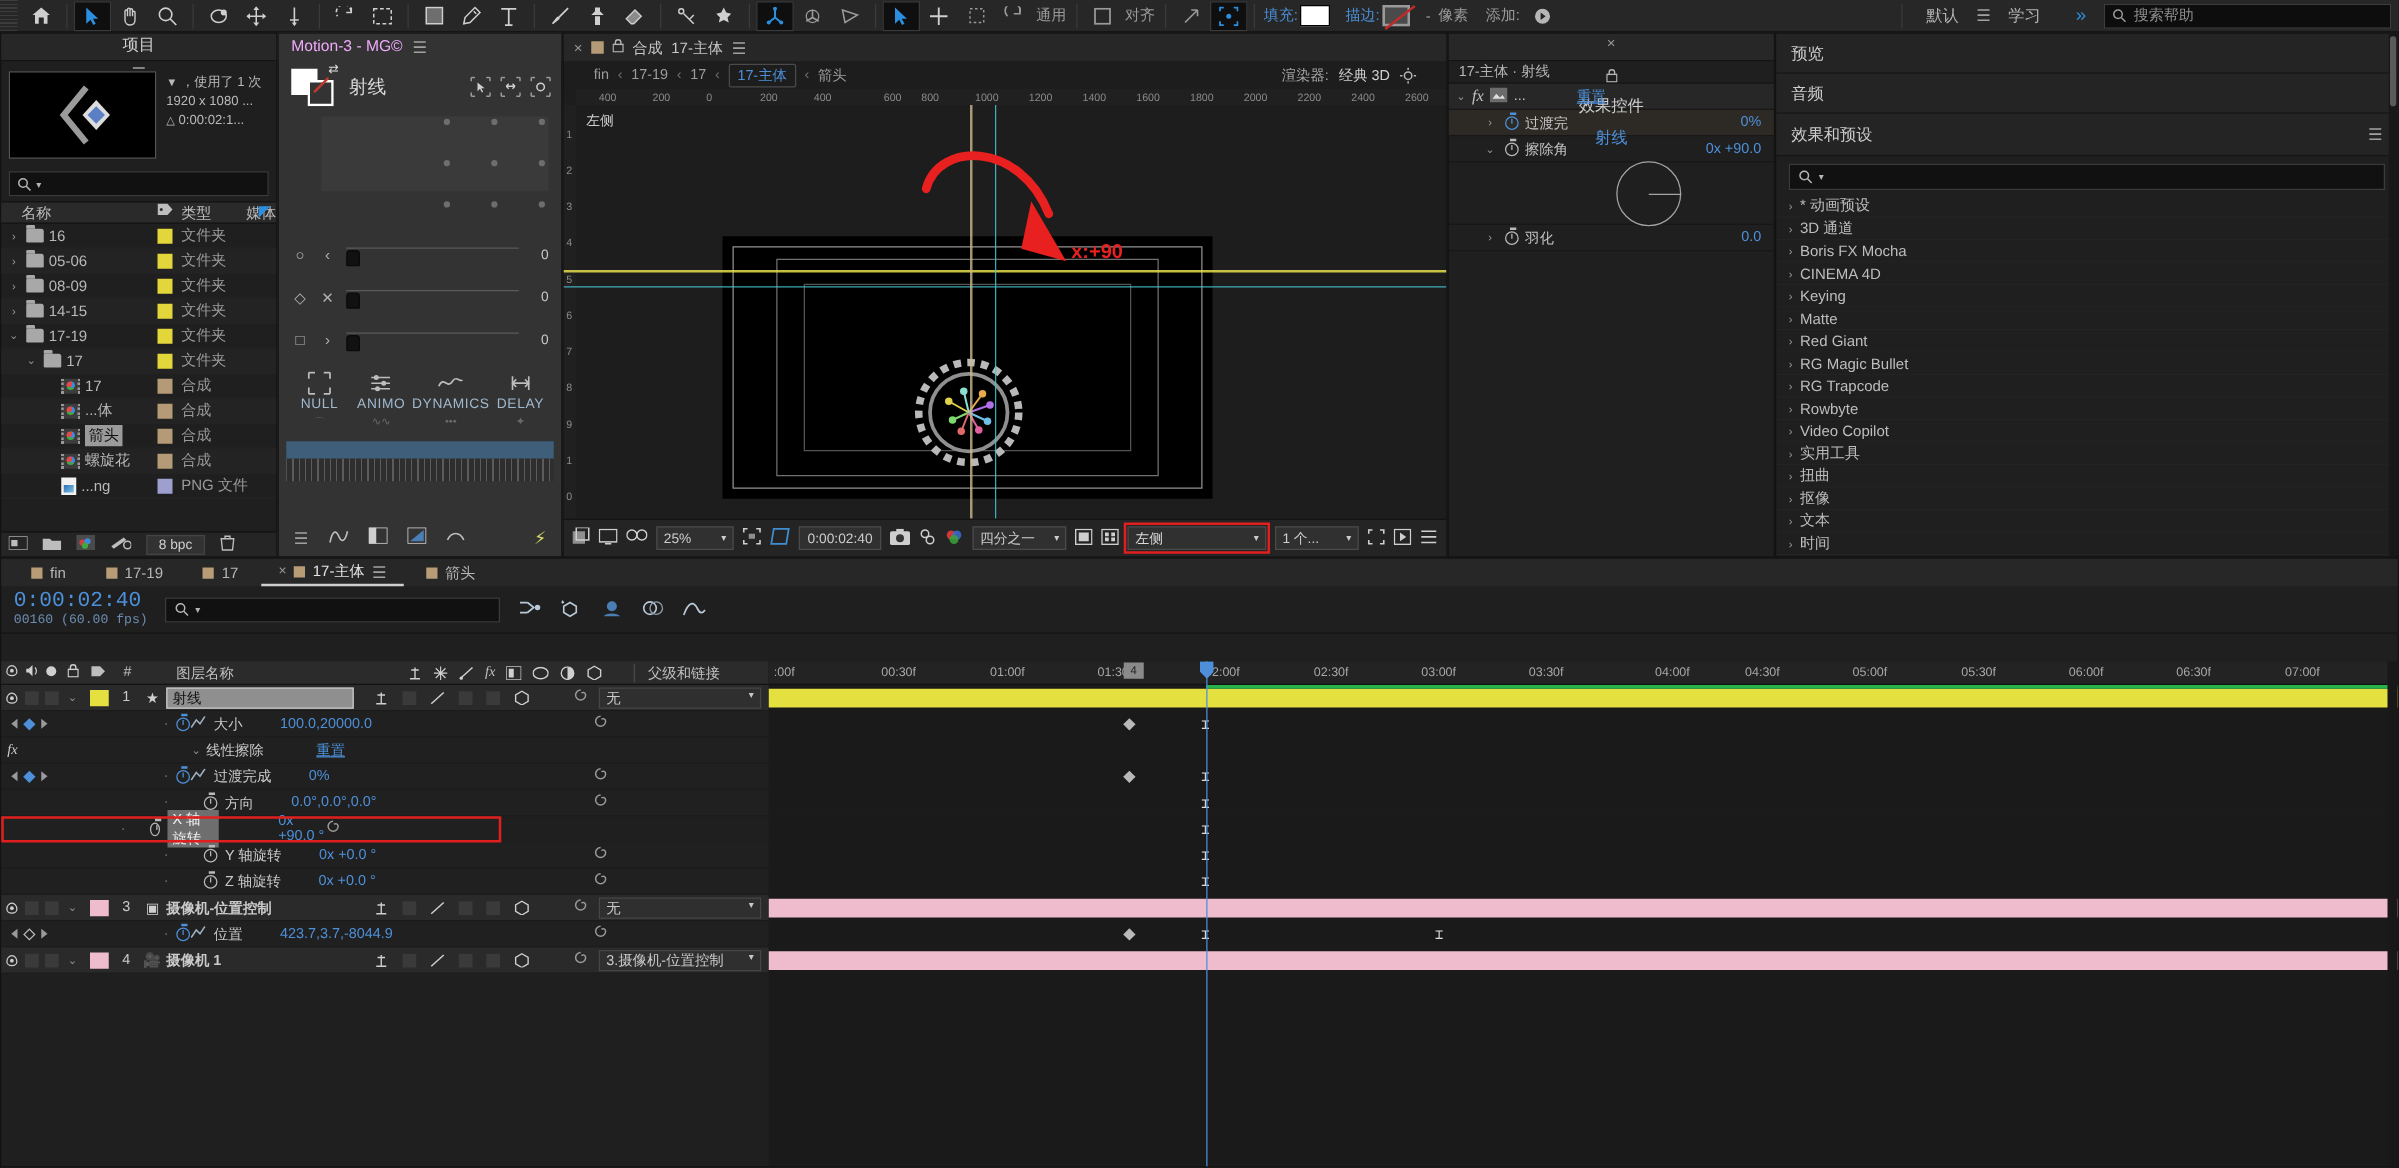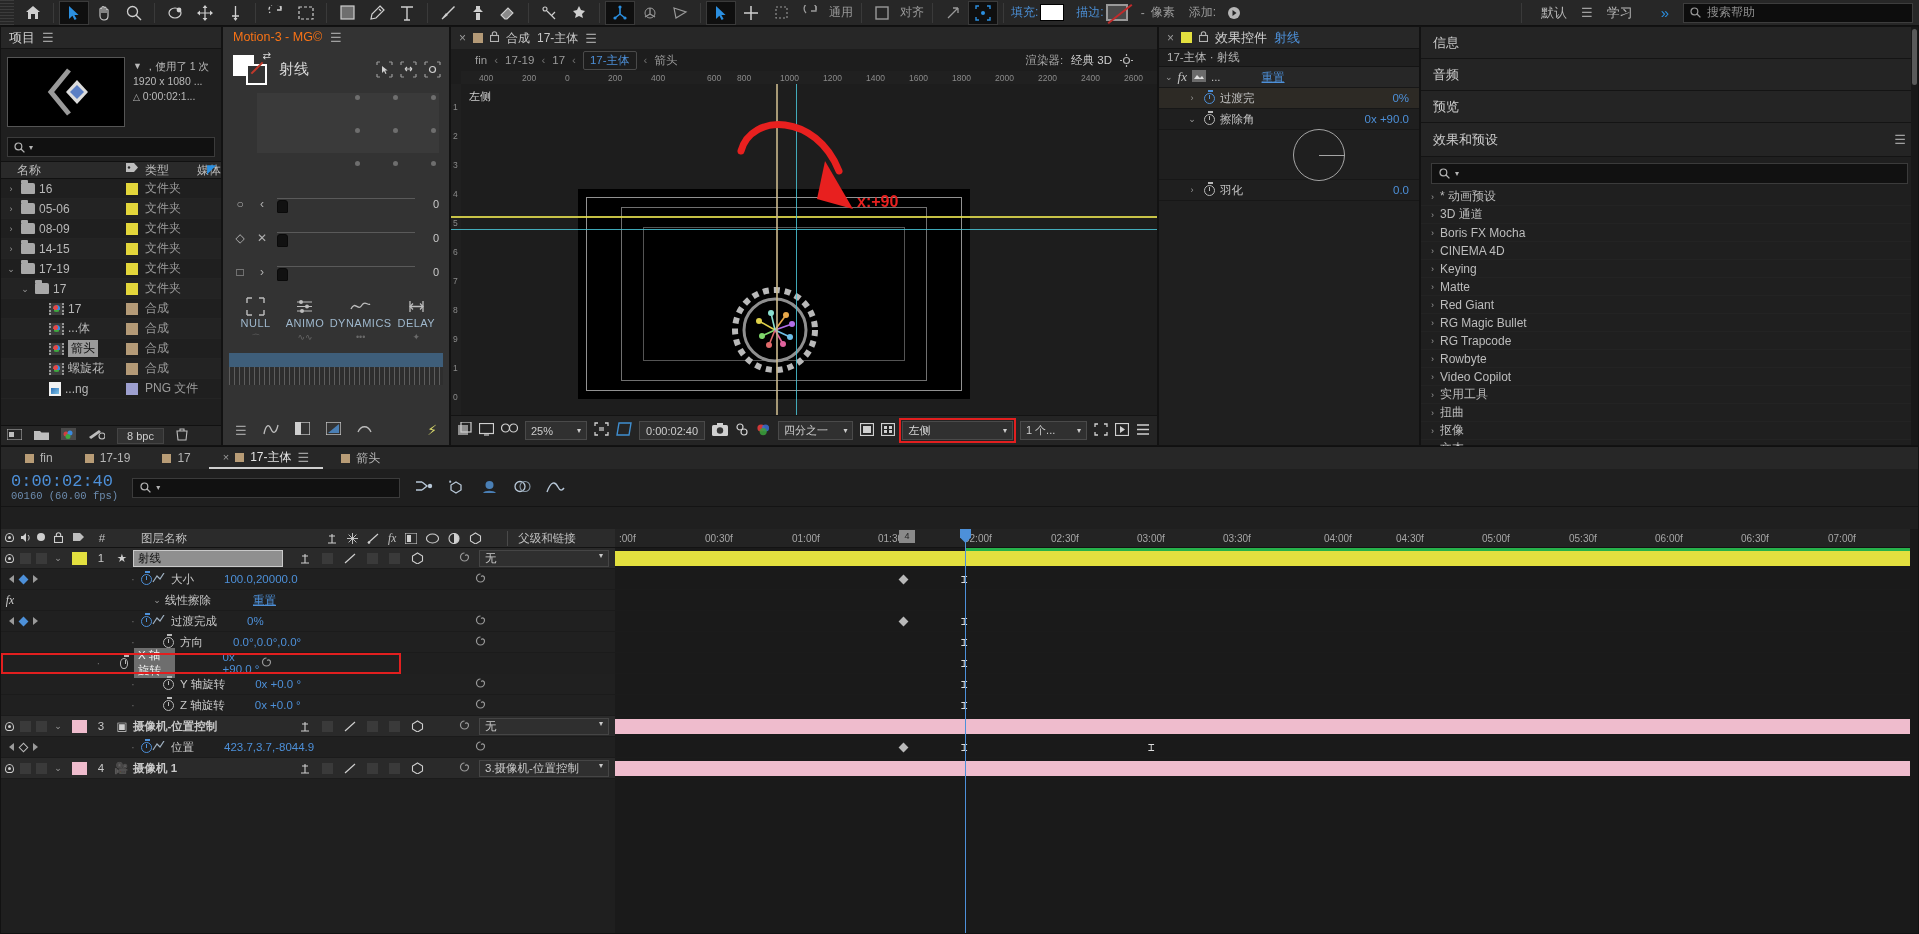--- a/index.html
+++ b/index.html
@@ -24,21 +24,21 @@
   .sw-stroke:after { content:""; position:absolute; left:-3px; top:7px; width:30px; height:2px;
     background:#c02b2b; transform:rotate(-38deg); }
   .tb-right { margin-left:auto; display:flex; align-items:center; height:26px; }
   .ws-item { color:#b4b4b4; font-size:13px; padding:0 14px; }
   .search-help { width:230px; height:20px; background:#0d0d0d; border:1px solid #3d3d3d;
     display:flex; align-items:center; gap:6px; padding:0 6px; color:#8d8d8d; margin-right:6px; }
 
   
   .panel { position:absolute; background:#1f1f1f; border:1px solid #121212; }
   .ptab { height:22px; background:#272727; display:flex; align-items:center; padding:0 8px; gap:7px;
-    border-bottom:1px solid #141414; }
+    border-bottom:1px solid #141414;flex-direction:column; }
   .ptab .ttl { color:#cfcfcf; font-size:13px; }
   .ptab .ttl-blue { color:#4d90d9; font-size:13px; }
   .menu-ico { color:#a0a0a0; font-size:13px; line-height:1; }
 
   
   #project { left:0; top:26px; width:222px; height:420px; }
   .proj-top { display:flex; padding:8px 6px 4px 6px; gap:8px; }
   .proj-thumb { width:118px; height:70px; background:#000; border:1px solid #555; position:relative;
     display:flex; align-items:center; justify-content:center; }
   .proj-meta { font-size:10.5px; color:#b9b9b9; line-height:15px; padding-top:2px; }
@@ -600,21 +600,21 @@
       <svg width="12" height="13" viewBox="0 0 12 13">
             <path d="M1 3h10l-1 9H2z" fill="none" stroke="#bdbdbd" stroke-width="1.1"></path>
             <path d="M4 3V1h4v2" fill="none" stroke="#bdbdbd" stroke-width="1.1"></path>
           </svg>
     </span>
   </div>
 </div>
 
 <div class="panel" id="motion">
   <div class="mo-head">
-    <span style="color:#f97316;font-size:12.5px">Motion-3 - MG©</span>
+    <span style="color:#f0abfc;font-size:12.5px">Motion-3 - MG©</span>
     <span class="menu-ico">☰</span>
   </div>
   <div class="mo-top">
     <div class="mo-sq">
       <div class="a"></div>
           <div class="b"></div>
           <div class="c"></div>
           <div class="arrows">⇄</div>
     </div>
     <span class="mo-title">射线</span>
@@ -1011,27 +1011,24 @@
   <div class="fx-row">
     <span style="width:14px;text-align:center;font-size:9px;color:#9a9a9a;margin-left:20px">›</span>
     <span class="stopwatch"></span>
     <span>羽化</span>
     <span class="fx-val">0.0</span>
   </div>
 </div>
 
 <div class="panel" id="rstack">
   <div class="collapsed">
-    <span>信息</span>
+    <span>预览</span>
   </div>
   <div class="collapsed">
     <span>音频</span>
-  </div>
-  <div class="collapsed">
-    <span>预览</span>
   </div>
   <div class="eff-head">
     <span>效果和预设</span>
     <span class="menu-ico" style="margin-left:auto">☰</span>
   </div>
   <div class="eff-srch">
     <svg width="11" height="11" viewBox="0 0 11 11">
           <circle cx="4.4" cy="4.4" r="3.4" fill="none" stroke="#b5b5b5" stroke-width="1.2"></circle>
           <path d="M7 7l3.4 3.4" stroke="#b5b5b5" stroke-width="1.3"></path>
         </svg>

